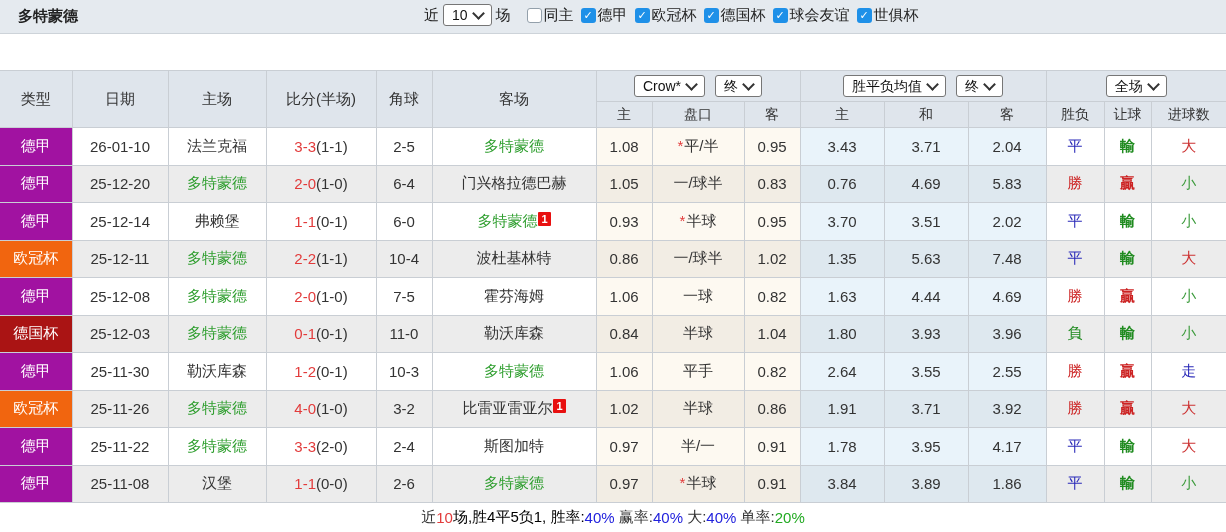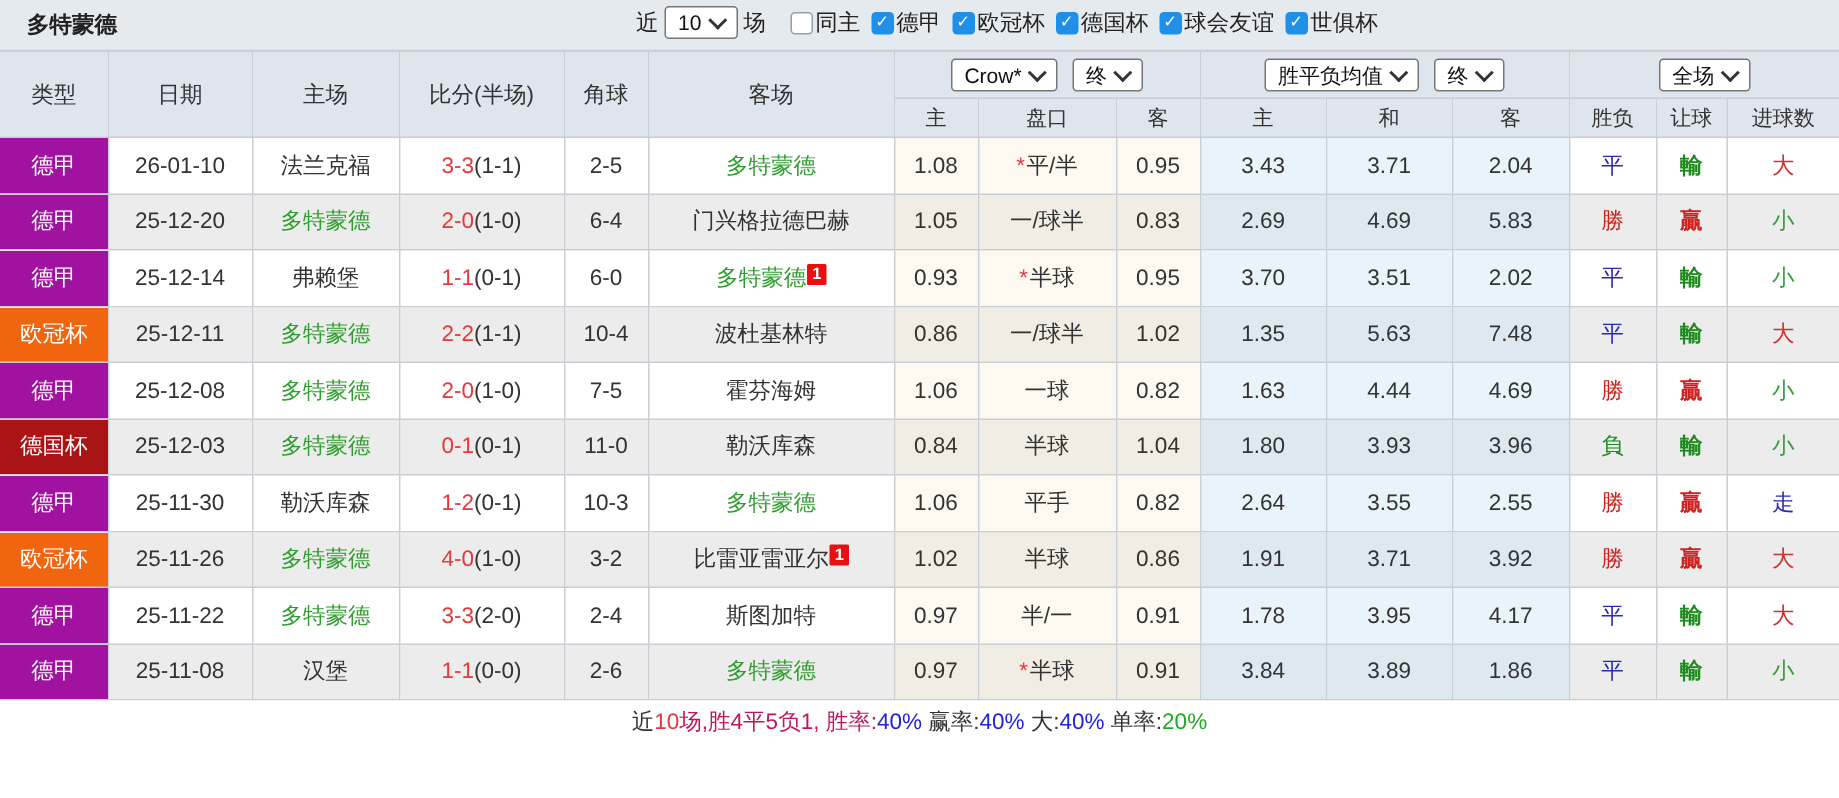--- a/index.html
+++ b/index.html
@@ -23,21 +23,21 @@
   .filters .gap{margin:0 4px;}
   .select{display:inline-flex;align-items:center;gap:6px;background:#fff;border:1px solid #767676;border-radius:3px;padding:2px 8px;font-size:14px;color:#111;cursor:pointer;line-height:16px;}
   .chev{display:inline-block;width:7px;height:7px;border-left:2px solid #333;border-bottom:2px solid #333;transform:rotate(-45deg);margin-top:-4px;}
   .cb-item{display:inline-flex;align-items:center;cursor:pointer;margin-left:7px;}
   .cb-item:first-of-type{margin-left:12px;}
   .checkbox{width:15px;height:15px;border-radius:3px;display:inline-flex;align-items:center;justify-content:center;box-sizing:border-box;margin-right:2px;font-size:11px;line-height:15px;}
   .checkbox.checked{color:#fff;}
   .checkbox.unchecked{background:#fff;border:1px solid #93a0ab;}
   .cb-label{font-size:15px;color:#222;}
   
-  table{border-collapse:collapse;width:1226px;table-layout:fixed;}
+  table{border-collapse:collapse;width:1226px;table-layout:fixed;margin-top:36px;}
   th,td{border:1px solid #c9ced4;text-align:center;padding:0;white-space:nowrap;overflow:hidden;}
   th:first-child,td:first-child{border-left:none;}
   th:last-child,td:last-child{border-right:none;}
   thead th{background:#dfe5ec;font-weight:normal;font-size:15px;color:#333;}
   .hrow1 th{height:30px;}
   .hrow2 th{height:25px;font-size:14px;}
   .grp-inner{display:flex;align-items:center;justify-content:center;gap:10px;}
   tbody tr{height:37.5px;font-size:15px;color:#333;}
   tbody tr:nth-child(odd) td{background:#fff;}
   tbody tr:nth-child(even) td{background:#ececec;}
@@ -188,21 +188,21 @@
         <tr>
           <td class="c-type" style="background: rgb(161, 18, 161);">德甲</td>
           <td>25-12-20</td>
           <td><span style="color: rgb(46, 158, 46);">多特蒙德</span></td>
           <td><span style="color: rgb(226, 59, 59);">2-0</span><span>(1-0)</span></td>
           <td>6-4</td>
           <td><span>门兴格拉德巴赫</span></td>
           <td class="c-crow">1.05</td>
           <td class="c-crow">一/球半</td>
           <td class="c-crow">0.83</td>
-          <td class="c-avg">2.69</td>
+          <td class="c-avg">0.76</td>
           <td class="c-avg">4.69</td>
           <td class="c-avg">5.83</td>
           <td style="color: rgb(204, 34, 34);">勝</td>
           <td class="c-let" style="color: rgb(204, 34, 34);">贏</td>
           <td style="color: rgb(58, 154, 58);">小</td>
         </tr>
         <tr>
           <td class="c-type" style="background: rgb(161, 18, 161);">德甲</td>
           <td>25-12-14</td>
           <td><span>弗赖堡</span></td>
@@ -337,21 +337,21 @@
           <td style="color: rgb(41, 41, 184);">平</td>
           <td class="c-let" style="color: rgb(31, 139, 31);">輸</td>
           <td style="color: rgb(58, 154, 58);">小</td>
         </tr>
       </tbody>
   </table>
 
   <div class="footer" id="footer">
       <span style="color: rgb(51, 51, 51); white-space: pre;">近</span>
       <span style="color: rgb(226, 59, 59); white-space: pre;">10</span>
-      <span style="color: #be185d; white-space: pre;">场,胜4平5负1, 胜率:</span>
+      <span style="color: #000000; white-space: pre;">场,胜4平5负1, 胜率:</span>
       <span style="color: rgb(34, 34, 221); white-space: pre;">40%</span>
       <span style="color: rgb(51, 51, 51); white-space: pre;"> 赢率:</span>
       <span style="color: rgb(34, 34, 221); white-space: pre;">40%</span>
       <span style="color: rgb(51, 51, 51); white-space: pre;"> 大:</span>
       <span style="color: rgb(34, 34, 221); white-space: pre;">40%</span>
       <span style="color: rgb(51, 51, 51); white-space: pre; text-align: right;"> 单率:</span>
       <span style="color: rgb(34, 170, 34); white-space: pre;">20%</span>
     </div>
 
 </div>

